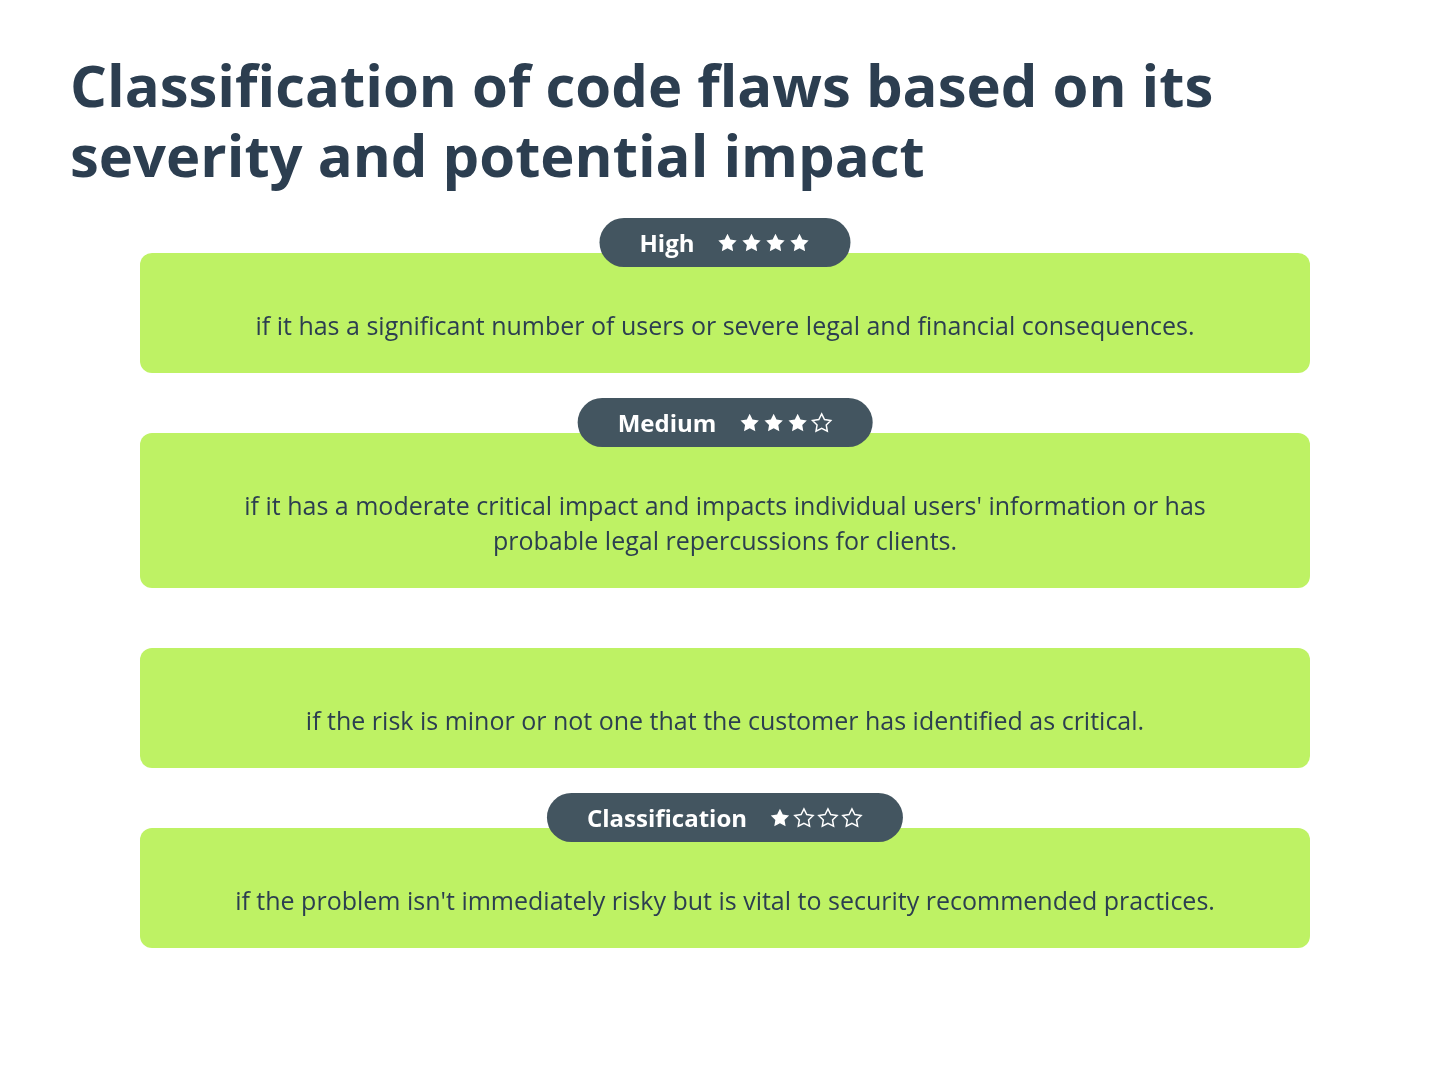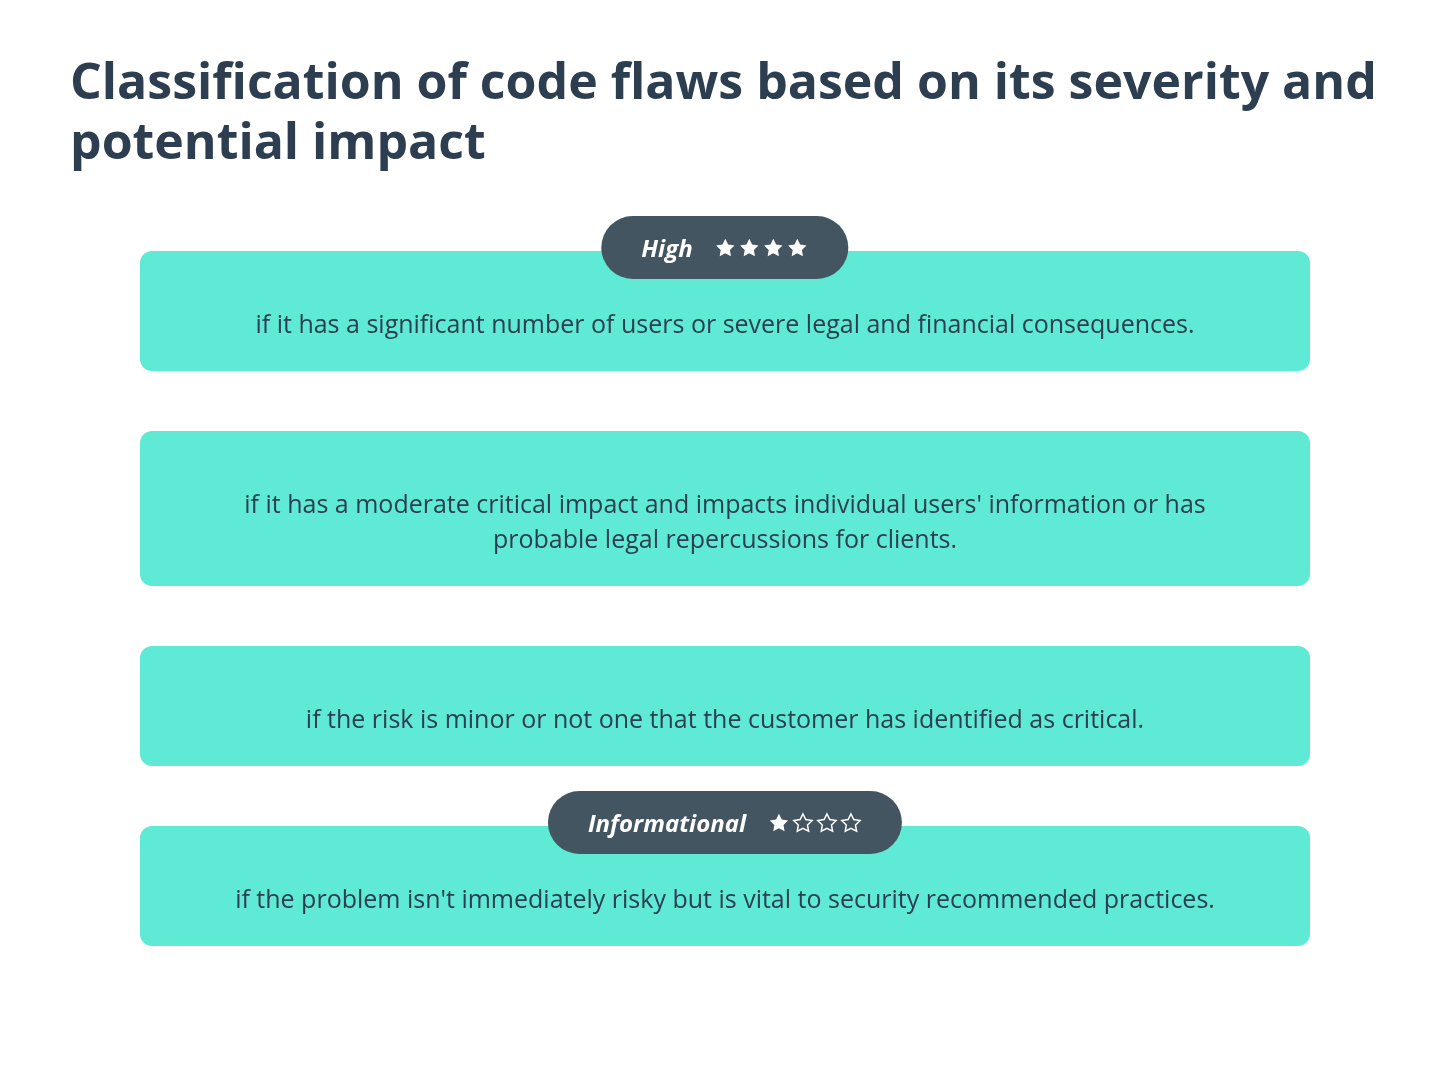--- a/index.html
+++ b/index.html
@@ -7,69 +7,68 @@
       padding: 0;
       box-sizing: border-box;
     }
     body {
       font-family: 'Segoe UI', -apple-system, BlinkMacSystemFont, 'Open Sans', sans-serif;
       background: #ffffff;
       width: 1450px;
       padding: 50px 70px 60px 70px;
     }
     .title {
-      font-size: 50px;
+      font-size: 58px;
       font-weight: 700;
       color: #2c3e50;
       line-height: 1.2;
-      margin-bottom: 81px;
+      margin-bottom: 64px;
     }
     .items-container {
       padding: 0 70px;
       display: flex;
       flex-direction: column;
       gap: 60px;
     }
     .severity-item {
       position: relative;
     }
     .pill {
       position: absolute;
       top: -35px;
       left: 50%;
       transform: translateX(-50%);
       background: #435560;
       border-radius: 999px;
-      padding: 15px 40px;
+      padding: 8px 40px;
       display: flex;
       align-items: center;
       gap: 22px;
       z-index: 2;
-      font-style: italic;
     }
     .pill-label {
       color: #ffffff;
       font-size: 24px;
       font-weight: 700;
     }
     .stars {
       display: flex;
       gap: 2px;
     }
     .star-icon {
       width: 22px;
       height: 22px;
     }
     .star-icon svg {
       width: 100%;
       height: 100%;
       display: block;
     }
     .description-box {
-      background: #5eead4;
+      background: #bef264;
       border-radius: 12px;
       padding: 55px 50px 30px 50px;
       text-align: center;
     }
     .description-text {
       color: #2c3e50;
       font-size: 25px;
       line-height: 1.4;
       font-weight: 400;
     }
@@ -106,34 +105,59 @@
             </svg>
           </span>
         </span>
     </div>
     <div class="description-box">
       <p class="description-text">if it has a significant number of users or severe legal and financial consequences.</p>
     </div>
   </div>
 
   <div class="severity-item">
+    <div class="pill">
+      <span class="pill-label">Medium</span>
+      <span class="stars">
+          <span class="star-icon">
+            <svg viewBox="0 0 24 24">
+              <path fill="#ffffff" d="M12 2l3.09 6.26L22 9.27l-5 4.87 1.18 6.88L12 17.77l-6.18 3.25L7 14.14 2 9.27l6.91-1.01L12 2z"></path>
+            </svg>
+          </span>
+          <span class="star-icon">
+            <svg viewBox="0 0 24 24">
+              <path fill="#ffffff" d="M12 2l3.09 6.26L22 9.27l-5 4.87 1.18 6.88L12 17.77l-6.18 3.25L7 14.14 2 9.27l6.91-1.01L12 2z"></path>
+            </svg>
+          </span>
+          <span class="star-icon">
+            <svg viewBox="0 0 24 24">
+              <path fill="#ffffff" d="M12 2l3.09 6.26L22 9.27l-5 4.87 1.18 6.88L12 17.77l-6.18 3.25L7 14.14 2 9.27l6.91-1.01L12 2z"></path>
+            </svg>
+          </span>
+          <span class="star-icon">
+            <svg viewBox="0 0 24 24">
+              <path fill="none" stroke="#ffffff" stroke-width="1.6" d="M12 2l3.09 6.26L22 9.27l-5 4.87 1.18 6.88L12 17.77l-6.18 3.25L7 14.14 2 9.27l6.91-1.01L12 2z"></path>
+            </svg>
+          </span>
+        </span>
+    </div>
     <div class="description-box">
       <p class="description-text">if it has a moderate critical impact and impacts individual users' information or has probable legal repercussions for clients.</p>
     </div>
   </div>
 
   <div class="severity-item">
     <div class="description-box">
       <p class="description-text">if the risk is minor or not one that the customer has identified as critical.</p>
     </div>
   </div>
 
   <div class="severity-item">
     <div class="pill">
-      <span class="pill-label">Informational</span>
+      <span class="pill-label">Classification</span>
       <span class="stars">
           <span class="star-icon">
             <svg viewBox="0 0 24 24">
               <path fill="#ffffff" d="M12 2l3.09 6.26L22 9.27l-5 4.87 1.18 6.88L12 17.77l-6.18 3.25L7 14.14 2 9.27l6.91-1.01L12 2z"></path>
             </svg>
           </span>
           <span class="star-icon">
             <svg viewBox="0 0 24 24">
               <path fill="none" stroke="#ffffff" stroke-width="1.6" d="M12 2l3.09 6.26L22 9.27l-5 4.87 1.18 6.88L12 17.77l-6.18 3.25L7 14.14 2 9.27l6.91-1.01L12 2z"></path>
             </svg>

